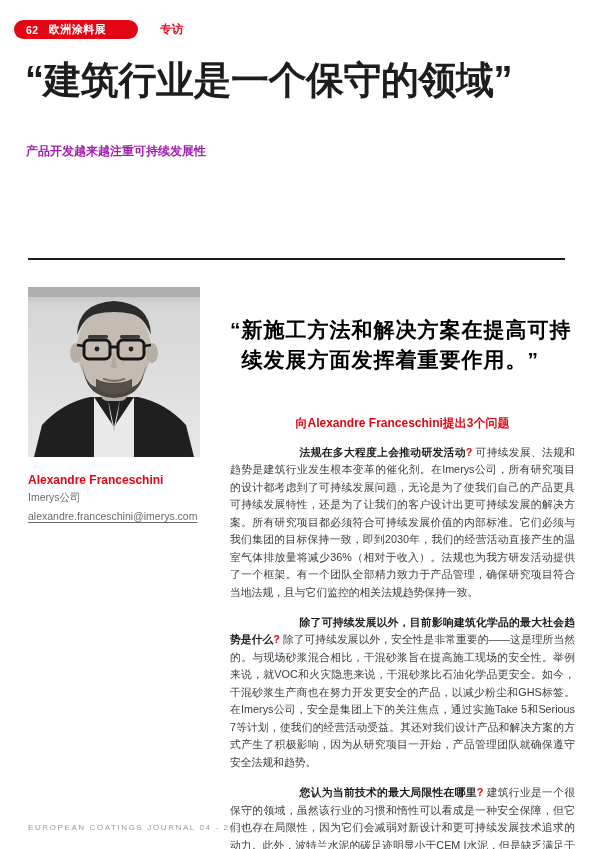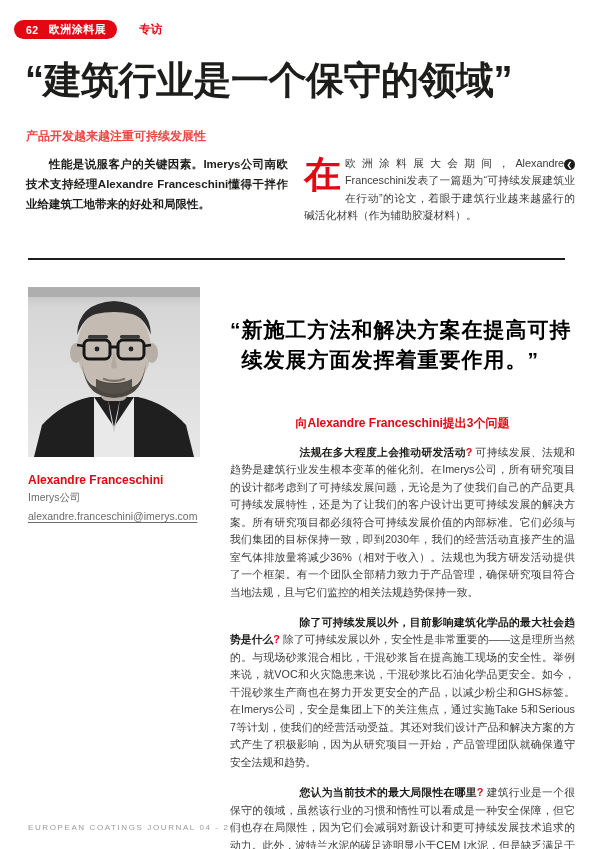--- a/index.html
+++ b/index.html
@@ -7,34 +7,34 @@
   body { font-family:"Liberation Sans","DejaVu Sans",sans-serif; }
   .page {
     position:relative; width:600px; height:849px; background:#ffffff;
     overflow:hidden; margin:0 auto;
   }
   
   .header { position:absolute; top:20px; left:14px; display:flex; align-items:center; }
   .badge {
     display:flex; align-items:center; gap:10px;
     background:#e30613; color:#ffffff; border-radius:10px;
-    height:19px; padding:0 11px 0 12px;
+    height:19px; padding:0 32px 0 12px;
     font-size:11px; font-weight:bold; letter-spacing:.5px;
   }
   .badge .pageno { font-size:10.5px; }
   .category { color:#e30613; font-weight:bold; font-size:11.5px; margin-left:22px; }
   
   .title {
     position:absolute; top:58px; left:25px; width:560px;
     font-size:38px; font-weight:bold; color:#1d1d1b; letter-spacing:-0.5px;
     line-height:1.2;
   }
   .subtitle {
-    position:absolute; top:128px; left:26px;
-    color:#ef4444; font-weight:bold; font-size:12px;
+    position:absolute; top:143px; left:26px;
+    color:#a21caf; font-weight:bold; font-size:12px;
   }
   
   .intro { position:absolute; top:155px; left:26px; width:549px; display:flex; gap:16px; }
   .intro-left {
     width:262px; font-size:11.5px; font-weight:bold; color:#1d1d1b;
     line-height:1.72; text-align:justify; text-indent:2em;
   }
   .intro-right {
     width:271px; font-size:10.8px; color:#3c3c3c; line-height:1.62; text-align:justify;
   }
@@ -92,28 +92,20 @@
     <div class="badge">
       <span class="pageno">62</span>
       <span>欧洲涂料展</span>
     </div>
     <span class="category">专访</span>
   </div>
 
   <h1 class="title">“建筑行业是一个保守的领域”</h1>
   <div class="subtitle">产品开发越来越注重可持续发展性</div>
 
-  <div class="intro">
-    <p class="intro-left">性能是说服客户的关键因素。Imerys公司南欧技术支持经理Alexandre Franceschini懂得干拌作业给建筑工地带来的好处和局限性。</p>
-    <p class="intro-right">
-      <span class="dropcap">在</span>
-      <span class="end-marker">❮</span>
-      <span>欧洲涂料展大会期间，Alexandre Franceschini发表了一篇题为“可持续发展建筑业在行动”的论文，着眼于建筑行业越来越盛行的碱活化材料（作为辅助胶凝材料）。</span>
-    </p>
-  </div>
 
   <div class="rule"></div>
 
   <div class="main">
 
     <div class="col-photo">
       <svg class="photo" viewBox="0 0 172 170" aria-hidden="true">
         <defs>
           <linearGradient id="bgwall" x1="0" y1="0" x2="0" y2="1">
             <stop offset="0" stop-color="#bdbdbd"></stop>

